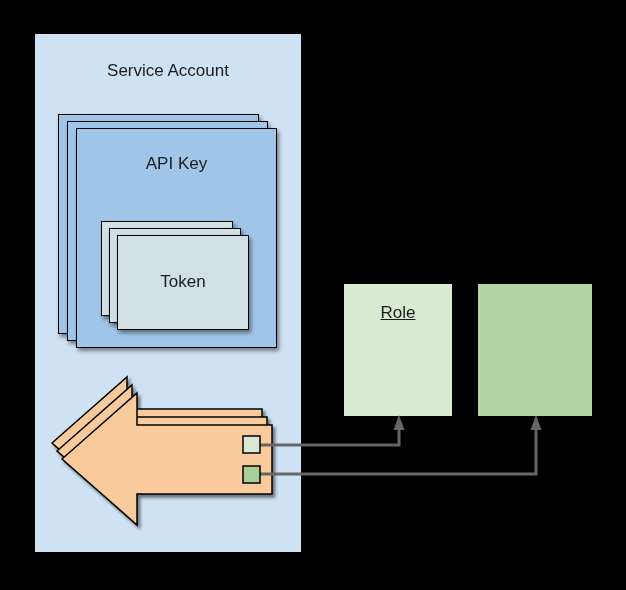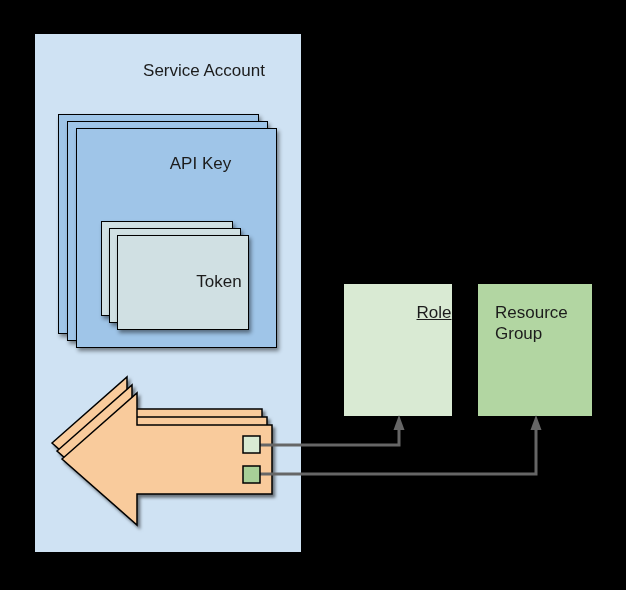--- a/index.html
+++ b/index.html
@@ -5,30 +5,30 @@
   html,body{margin:0;padding:0;background:#000;}
   #canvas{
     position:relative;width:626px;height:590px;background:#000;
     font-family:"Liberation Sans",sans-serif;overflow:hidden;
   }
   .abs{position:absolute;}
   .label{
     position:absolute;font-size:17px;line-height:21px;color:#1c1c1c;
     z-index:10;pointer-events:none;white-space:pre-line;
   }
-  .center{text-align:center;padding-left:36px;}
+  .center{text-align:center;}
   
   .sa{left:35px;top:34px;width:266px;height:518px;}
   .sa-label{left:35px;top:60px;width:266px;}
   
   .stack-layer{border:1.5px solid #000;box-sizing:border-box;
     box-shadow:2px 3px 4px rgba(0,0,0,0.45);}
   .api{width:201px;height:220px;}
   .api1{left:58px;top:114px;} .api2{left:67px;top:121px;} .api3{left:76px;top:128px;}
-  .api-label{left:64px;top:153px;width:201px;}
+  .api-label{left:76px;top:153px;width:201px;}
   
   .tok{width:132px;height:95px;}
   .tok1{left:101px;top:221px;} .tok2{left:109px;top:228px;} .tok3{left:117px;top:235px;}
   .tok-label{left:117px;top:251px;width:132px;margin-top:20px;}
   
   .role{left:344px;top:284px;width:108px;height:132px;}
   .role-label{left:344px;top:302px;width:108px;text-decoration:underline;}
   .rg{left:478px;top:284px;width:114px;height:132px;}
   .rg-label{left:495px;top:302px;width:95px;text-align:left;}
   
@@ -51,21 +51,20 @@
 
   <div class="abs stack-layer tok tok1" style="background-color: rgb(208, 224, 227);"></div>
   <div class="abs stack-layer tok tok2" style="background-color: rgb(208, 224, 227);"></div>
   <div class="abs stack-layer tok tok3" style="background-color: rgb(208, 224, 227);"></div>
   <div class="label center tok-label">Token</div>
 
   <div class="abs role" style="background-color: rgb(217, 234, 211);"></div>
   <div class="label center role-label">Role</div>
 
   <div class="abs rg" style="background-color: rgb(178, 214, 162);"></div>
-  <div class="label rg-label">Resource Group</div>
 
   <svg id="overlay" width="626" height="590" viewBox="0 0 626 590">
     <defs>
       <filter id="ds" x="-20%" y="-20%" width="140%" height="140%">
         <feDropShadow dx="2.5" dy="3" stdDeviation="1.6" flood-color="#000" flood-opacity="0.5"></feDropShadow>
       </filter>
     </defs>
 
     <g filter="url(#ds)" stroke="#000" stroke-width="1.5" stroke-linejoin="miter">
       <polygon points="52,443 127,377 127,409 262,409 262,478 127,478 127,509" fill="#f9cb9c"></polygon>

